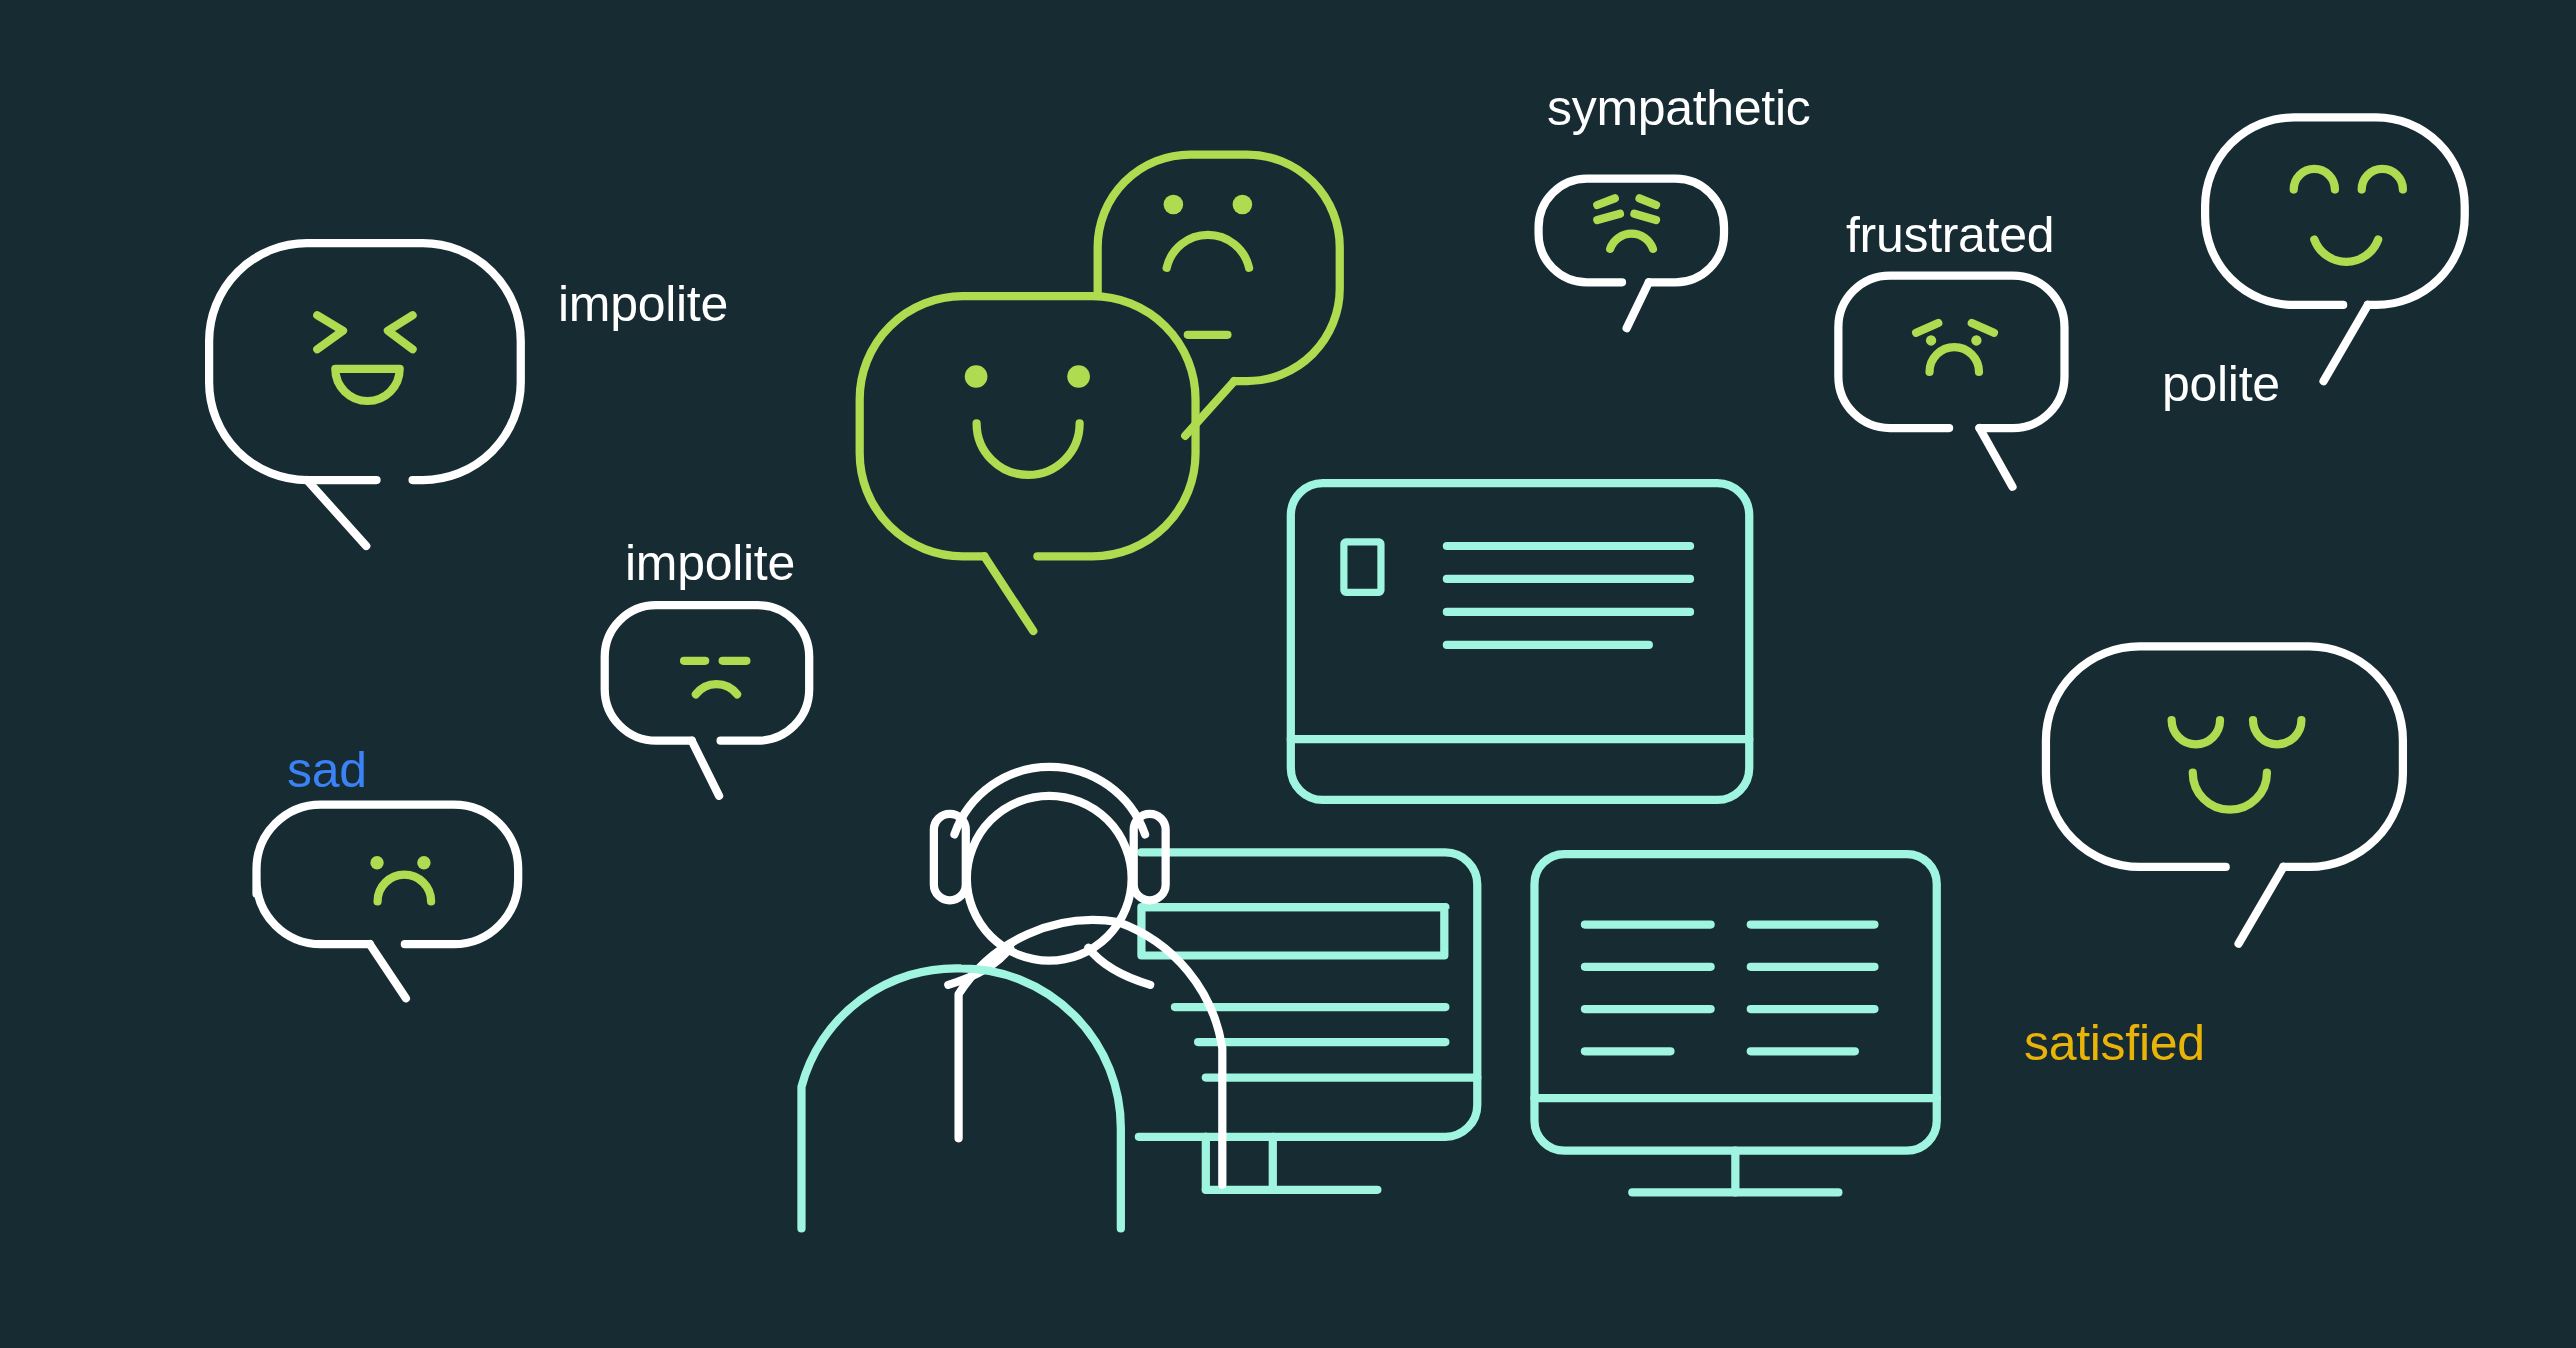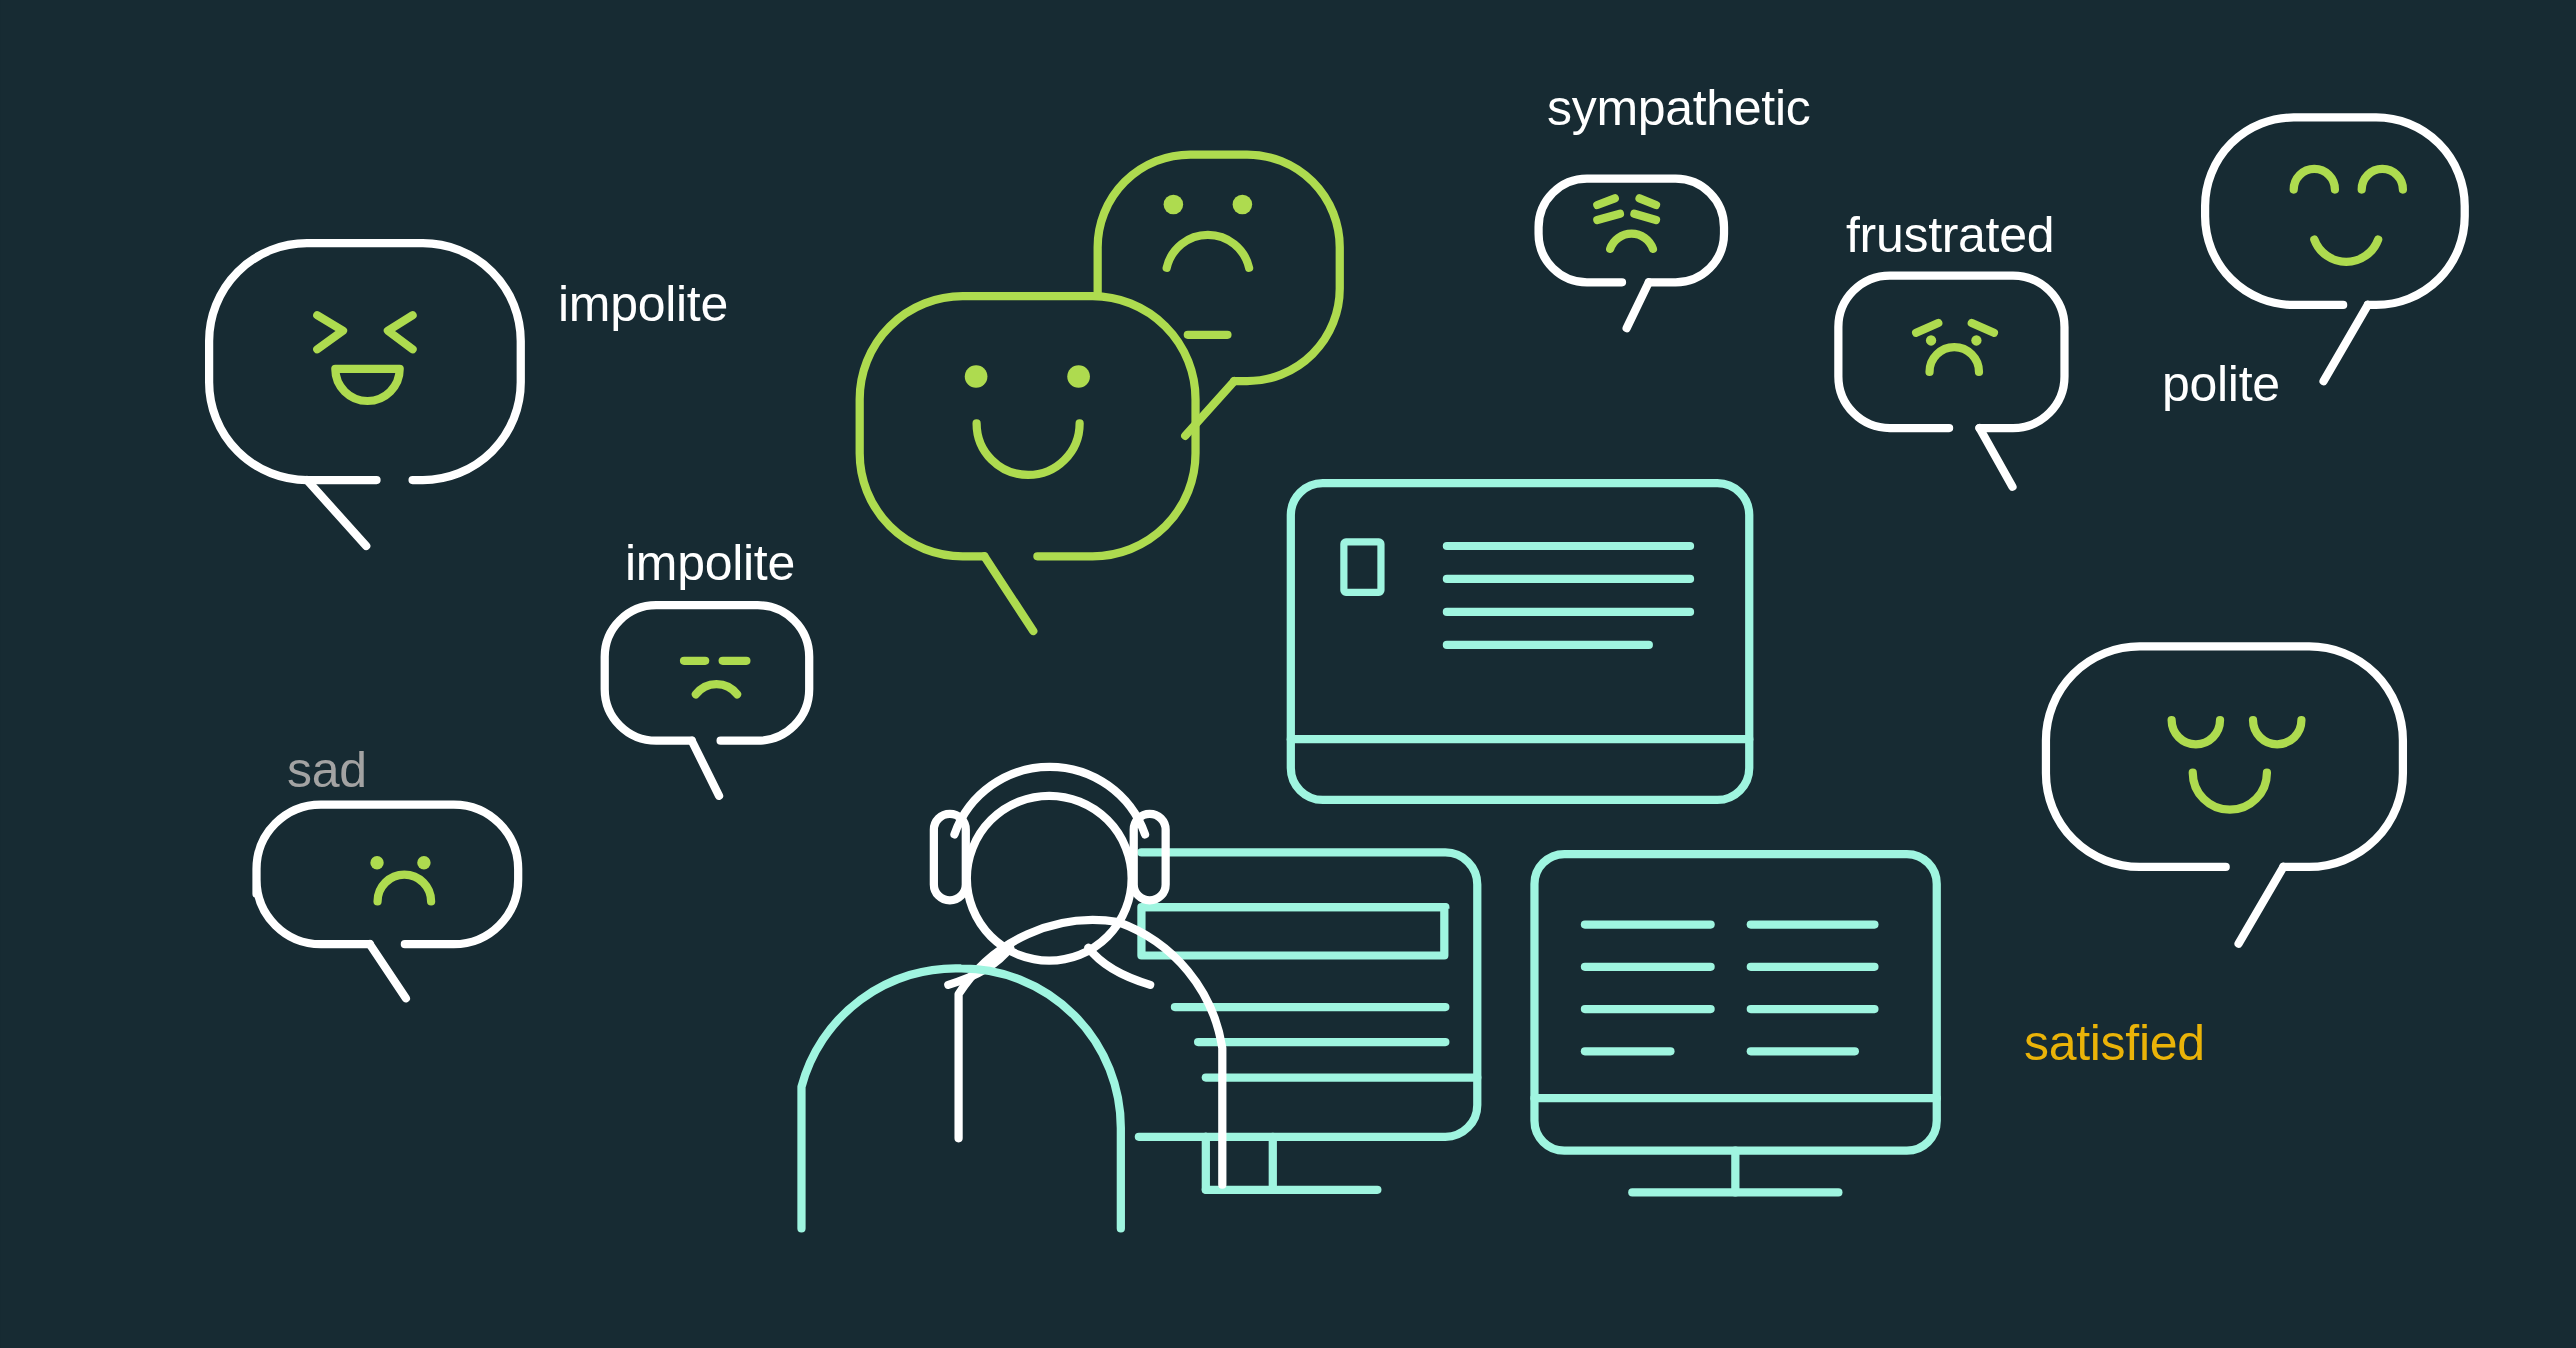--- a/index.html
+++ b/index.html
@@ -186,17 +186,17 @@
       <path d="M 4256 1500 A 72 72 0 0 0 4400 1500" stroke="#aedb4f"></path>
     </g>
 
   </svg>
 
   <div class="lbl" style="left: 558px; top: 279px; color: rgb(255, 255, 255);">impolite</div>
   <div class="lbl" style="left: 1547px; top: 83px; color: rgb(255, 255, 255);">sympathetic</div>
   <div class="lbl" style="left: 1846px; top: 210px; color: rgb(255, 255, 255);">frustrated</div>
   <div class="lbl" style="left: 2162px; top: 359px; color: rgb(255, 255, 255); text-align: right;">polite</div>
   <div class="lbl" style="left: 625px; top: 538px; color: rgb(255, 255, 255); text-align: right;">impolite</div>
-  <div class="lbl" style="left: 287px; top: 745px; color: #a3a3a3;">sad</div>
+  <div class="lbl" style="left: 287px; top: 745px; color: #3b82f6;">sad</div>
   <div class="lbl" style="left: 2024px; top: 1018px; color: #eab308;">satisfied</div>
 
 </div>
 
 
 </body></html>

